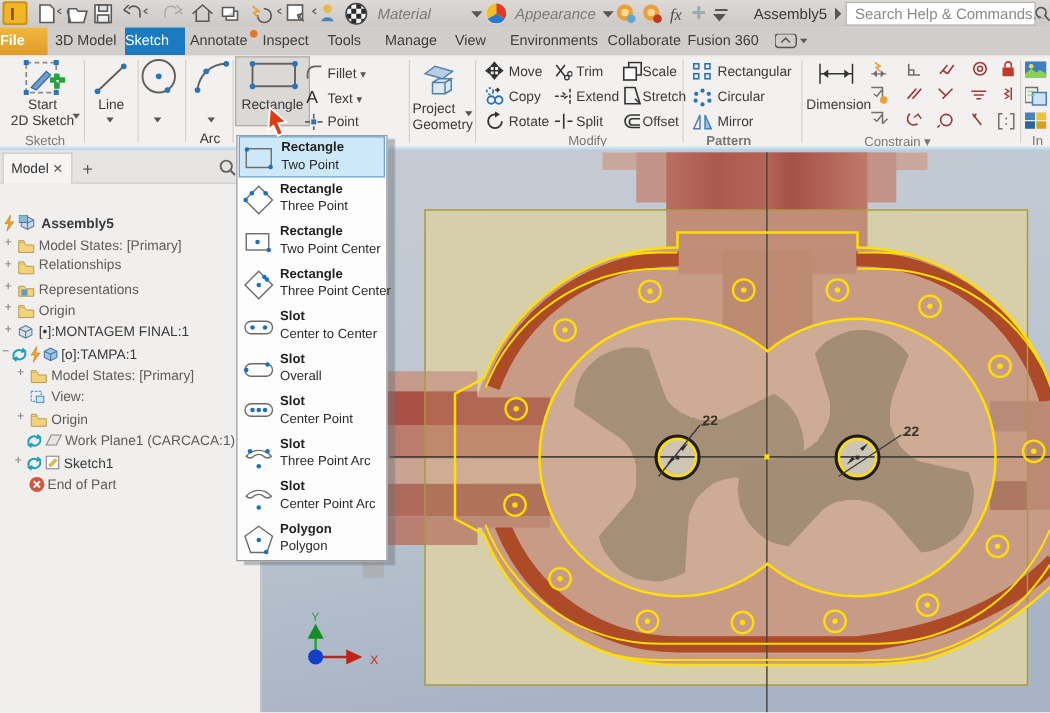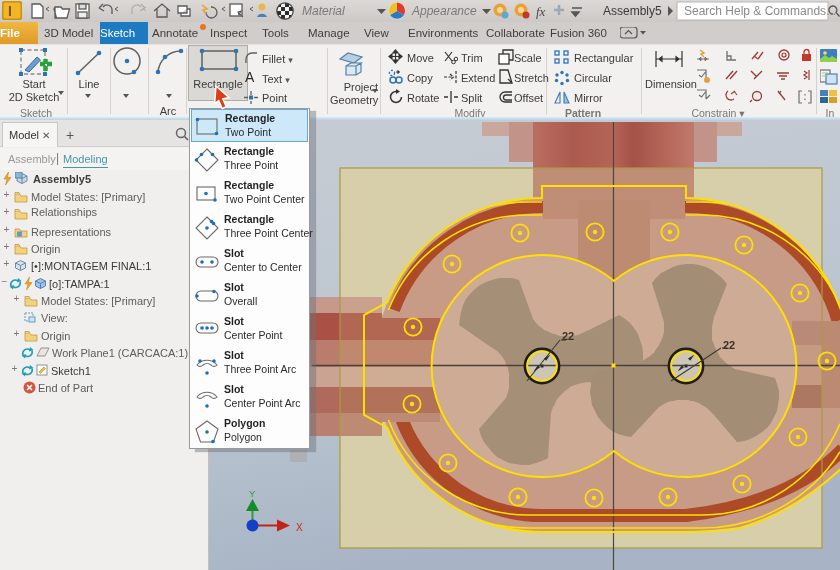--- a/index.html
+++ b/index.html
@@ -360,21 +360,21 @@
 <svg class="abs" style="left:243px;top:45px" width="16" height="15" viewBox="0 0 16 15">
         <path d="M1 7.5 h4 M11 7.5 h4 M8 1 v4 M8 11 v3" stroke="#606060" stroke-width="1.3"></path>
         <rect x="6" y="5.5" width="4" height="4" fill="#2d74b5"></rect>
       </svg>
 <div class="rsmall" style="left:262px;top:47px;">Point</div>
 
 <svg class="abs" style="left:336px;top:4px" width="30" height="30" viewBox="0 0 30 30">
 <path d="M4 10 l8 -6 14 4 -8 6 z" fill="#b8cfe3" stroke="#5580a8" stroke-width="1.2"></path>
 <path d="M10 17 l10 0 0 9 -10 0 z M10 17 l5 -3 10 0 -5 3 M20 17 l5 -3 0 9 -5 3" fill="#dde9f2" stroke="#5580a8" stroke-width="1.2"></path>
 </svg>
-<div class="rsmall" style="left:330px;top:36px;width:48px;text-align:right;">Project<br>Geometry</div>
+<div class="rsmall" style="left:330px;top:36px;width:48px;text-align:left;">Project<br>Geometry</div>
 <div class="abs" style="left:372px;top:44px;width:0;height:0;border-left:3.5px solid transparent;border-right:3.5px solid transparent;border-top:4px solid #555;"></div>
 
 <svg class="abs" style="left:388px;top:4px" width="15" height="15" viewBox="0 0 15 15">
         <path d="M7.5 1 v13 M1 7.5 h13 M7.5 1 l-2.5 3 h5z M7.5 14 l-2.5 -3 h5z M1 7.5 l3 -2.5 v5z M14 7.5 l-3 -2.5 v5z" stroke="#333" stroke-width="1.2" fill="#333"></path>
       </svg>
 <div class="rsmall" style="left:407px;top:7px;">Move</div>
 <svg class="abs" style="left:388px;top:24px" width="16" height="16" viewBox="0 0 16 16">
         <circle cx="4" cy="4" r="2.6" fill="none" stroke="#2d74b5" stroke-width="1.4" stroke-dasharray="2 1.6"></circle>
         <circle cx="5" cy="11" r="3" fill="none" stroke="#2d74b5" stroke-width="1.5"></circle>
         <circle cx="11" cy="11" r="3" fill="none" stroke="#2d74b5" stroke-width="1.5"></circle>
@@ -493,25 +493,20 @@
 <div id="ribbonstrip" class="abs"></div>
 
 <div id="panel" class="abs">
 <div class="abs" style="left:0;top:0;width:208px;height:27px;background:#e6e4e2;border-bottom:1px solid #d0cdca;"></div>
 <div class="abs" style="left:2px;top:2px;width:56px;height:25px;background:#f6f5f4;border:1px solid #c9c6c3;border-bottom:none;font-size:11px;color:#333;padding:6px 0 0 6px;">Model <span style="color:#555;font-size:10px;">✕</span></div>
 <div class="abs" style="left:66px;top:7px;font-size:14px;color:#555;">+</div>
 <svg class="abs" style="left:174px;top:6px" width="16" height="16" viewBox="0 0 16 16">
         <circle cx="7" cy="7" r="4.5" fill="none" stroke="#666" stroke-width="1.5"></circle>
         <path d="M10.5 10.5 L14 14" stroke="#666" stroke-width="1.7"></path>
       </svg>
-<div class="abs" style="left:0;top:28px;width:208px;height:22px;background:#f4f3f2;">
-<span style="position:absolute;left:8px;top:5px;font-size:11px;color:#9a9894;">Assembly</span>
-<span style="position:absolute;left:56px;top:3px;font-size:12px;color:#777;">|</span>
-<span style="position:absolute;left:63px;top:5px;font-size:11px;color:#4896a8;border-bottom:1.5px solid #4896a8;padding-bottom:2px;">Modeling</span>
-</div>
 <div id="tree" style="position:absolute;left:0;top:50px;width:208px;font-size:11px;color:#3a3a3a;">
         <div style="position:absolute;left:0;top:1px;width:208px;height:16px;">
           <span style="position:absolute;left:3px;top:0;">
             <svg width="9" height="13" viewBox="0 0 9 13" style="position:absolute;top:1px;">
               <path d="M5.5 0 L1 7 h3 L2.5 13 L8 5.5 H4.5 z" fill="#f0a32a" stroke="#c07818" stroke-width="0.5"></path>
             </svg>
           </span>
           <span style="position:absolute;left:15px;top:0;">
             <svg width="14" height="13" viewBox="0 0 14 13" style="position:absolute;top:1px;">
               <path d="M2 4 l5 -2.5 5 2.5 v5 l-5 2.5 -5 -2.5z" fill="#c8d8e8" stroke="#6080a0" stroke-width="0.9"></path>

